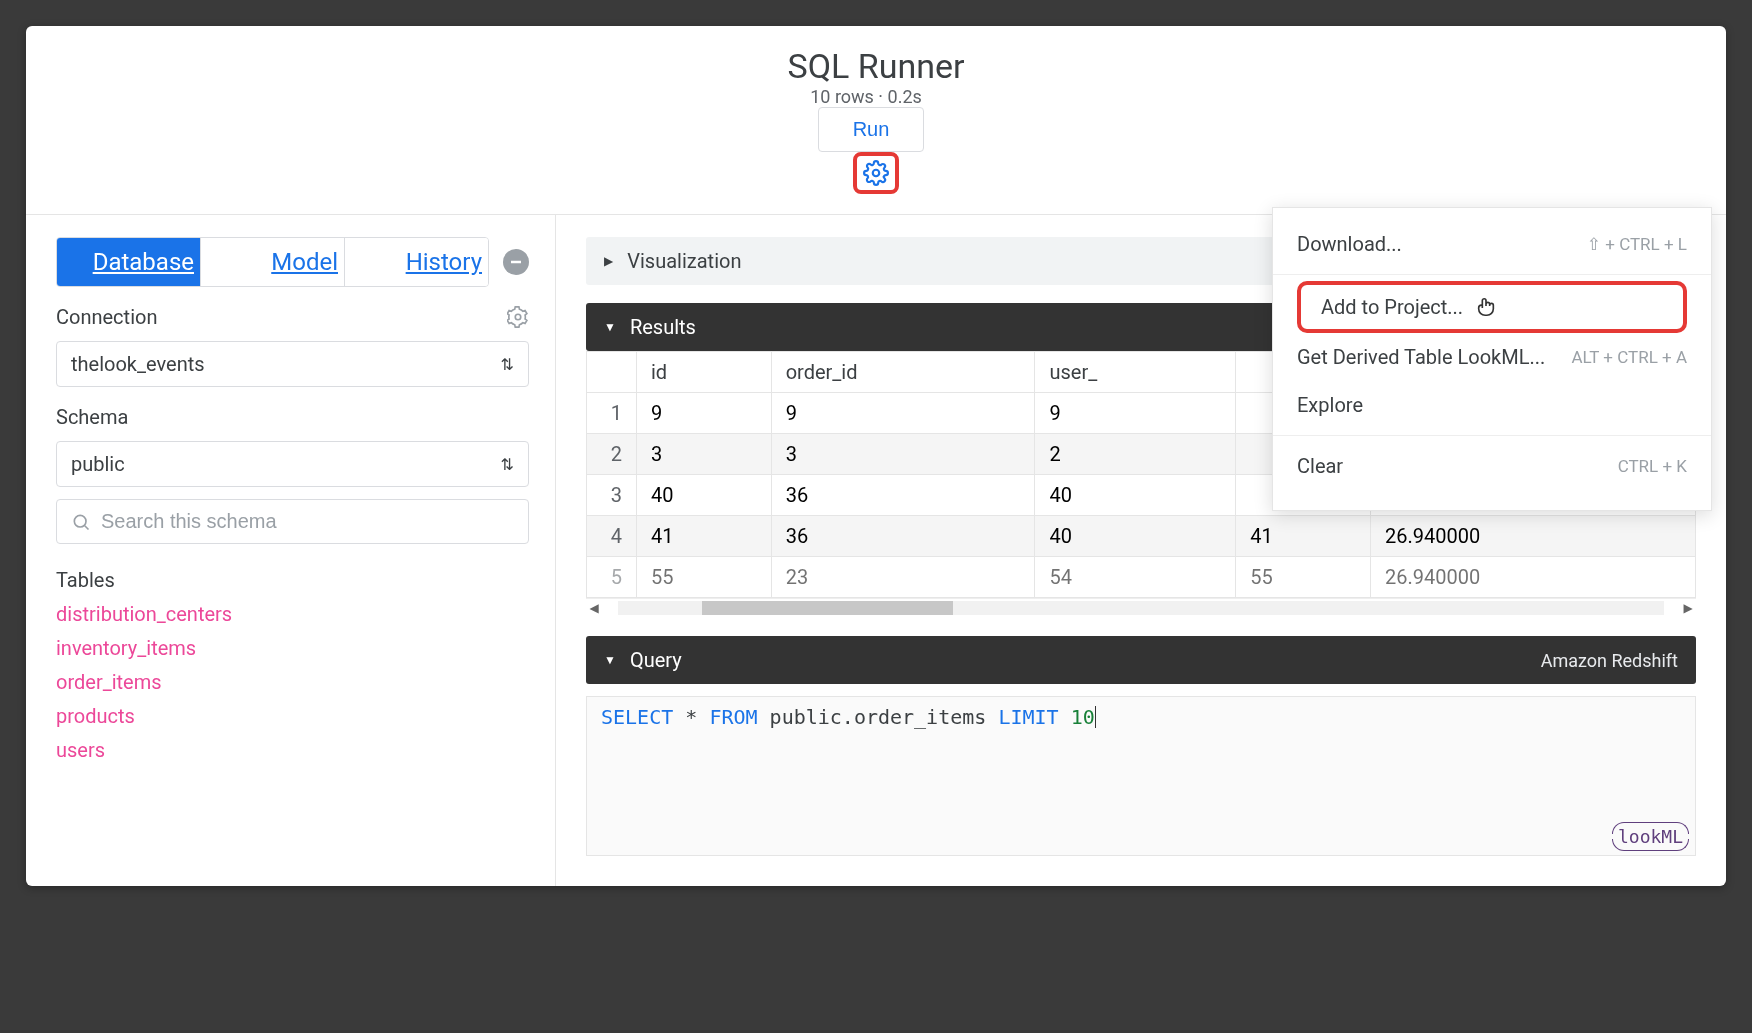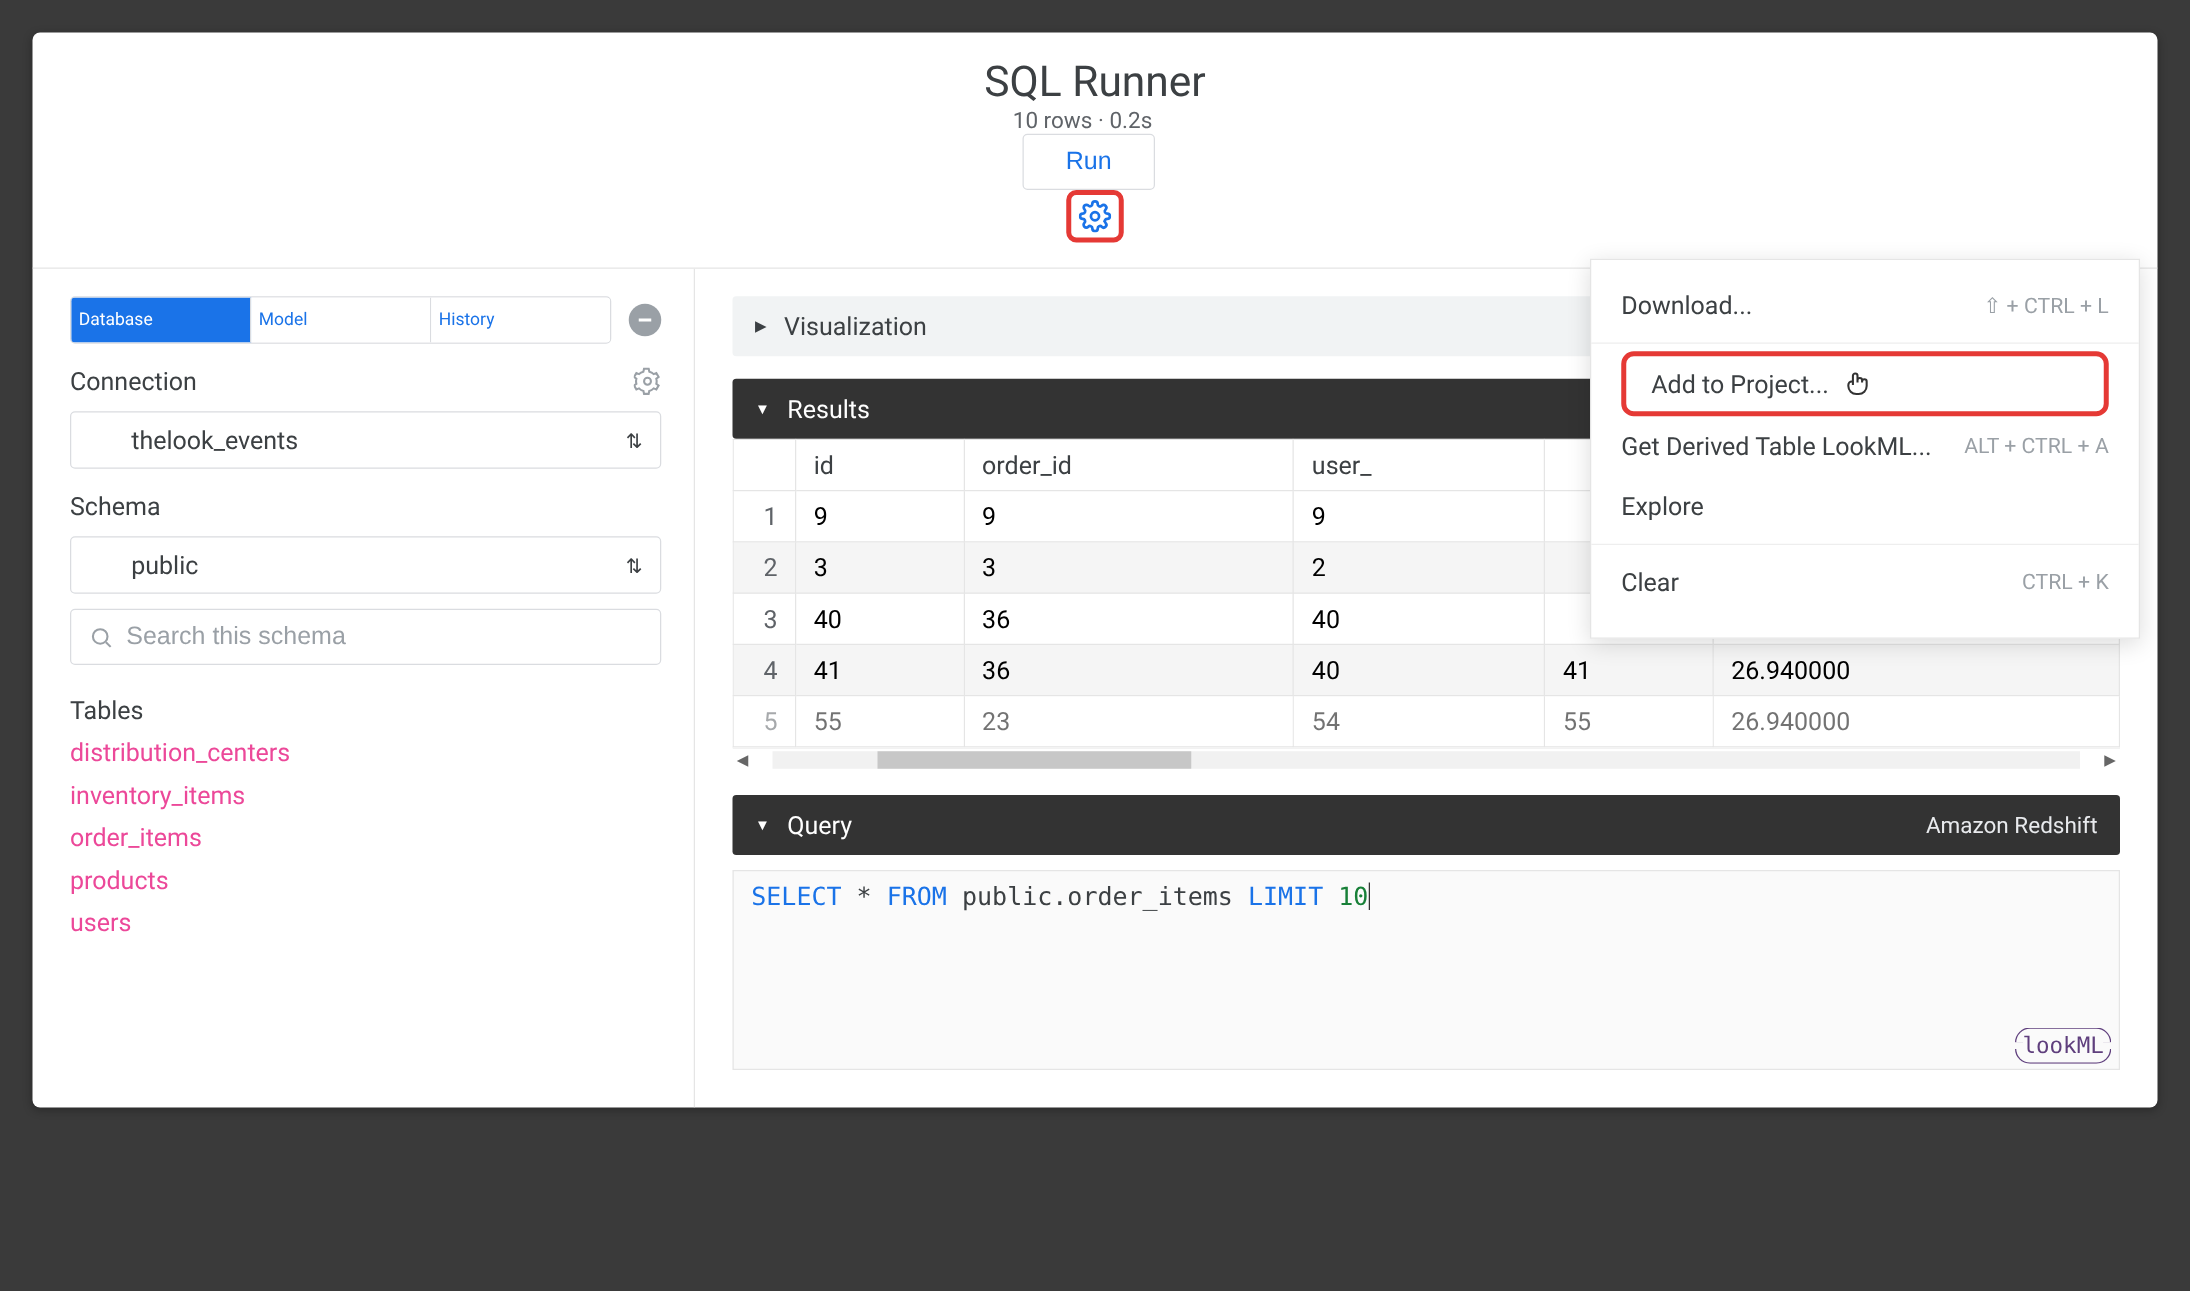--- a/index.html
+++ b/index.html
@@ -10,31 +10,31 @@
   .page-title { font-size: 34px; font-weight: 400; color: #3c4043; flex: 1; }
   .run-stats { color: #5f6368; font-size: 18px; margin-right: 20px; }
   .run-btn { border: 1px solid #dadce0; background: #fff; color: #1a73e8; font-size: 20px; padding: 10px 34px; border-radius: 4px; cursor: pointer; margin-right: 10px; }
   .gear-btn { border: 4px solid #e53935; border-radius: 8px; padding: 4px 6px; display:flex; align-items:center; justify-content:center; cursor:pointer; }
   .gear-svg { width: 26px; height: 26px; stroke: #1a73e8; fill:none; }
 
   .body { display: flex; }
   .sidebar { width: 530px; border-right: 1px solid #e5e5e5; padding: 22px 26px 30px 30px; }
   .tabs-row { display: flex; align-items: center; gap: 14px; margin-bottom: 18px; }
   .tabs { display: flex; border: 1px solid #dadce0; border-radius: 4px; overflow: hidden; flex: 1; }
-  .tab { flex: 1; text-align: left; padding: 10px 6px; font-size: 14px; color: #1a73e8; cursor: pointer; background:#fff; border-right:1px solid #dadce0; }
+  .tab { flex: 1; text-align: right; padding: 10px 6px; font-size: 24px; color: #1a73e8; cursor: pointer; background:#fff; border-right:1px solid #dadce0;text-decoration:underline; }
   .tab:last-child { border-right:none; }
   .tab.active { background: #1a73e8; color: #fff; }
   .collapse-btn { width: 26px; height: 26px; border-radius: 50%; background: #9aa0a6; color: #fff; display:flex; align-items:center; justify-content:center; font-size: 20px; line-height: 1; cursor:pointer; }
 
   .field-row { display:flex; align-items:center; margin-top: 18px; }
   .field-label { font-size: 20px; color: #3c4043; flex:1; }
   .small-gear { width:22px; height:22px; stroke:#9aa0a6; fill:none; cursor:pointer; }
 
   .select { margin-top: 12px; border: 1px solid #dadce0; border-radius: 4px; display:flex; align-items:center; padding: 10px 14px; cursor:pointer; }
-  .select-text { flex:1; font-size: 20px; color: #3c4043; margin-left: 34px; }
+  .select-text { flex:1; font-size: 20px; color: #3c4043; }
   .sort-icon { font-size: 16px; color:#3c4043; }
 
   .search { margin-top: 12px; border: 1px solid #dadce0; border-radius: 4px; display:flex; align-items:center; padding: 10px 14px; gap: 10px; }
   .search input { border:none; outline:none; font-size: 20px; color:#3c4043; flex:1; }
   .search input::placeholder { color:#9aa0a6; }
   .mag { width:20px; height:20px; stroke:#9aa0a6; fill:none; }
 
   .section-label { font-size: 20px; color:#3c4043; margin-top: 24px; margin-bottom: 8px; }
   .table-list { display:flex; flex-direction:column; gap: 6px; }
   .table-item { font-size: 20px; color:#ec4899; cursor:pointer; padding: 2px 0; }

